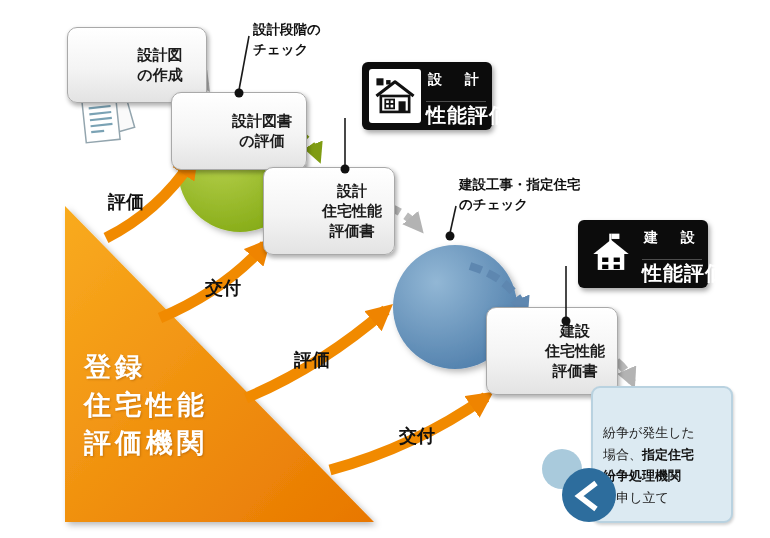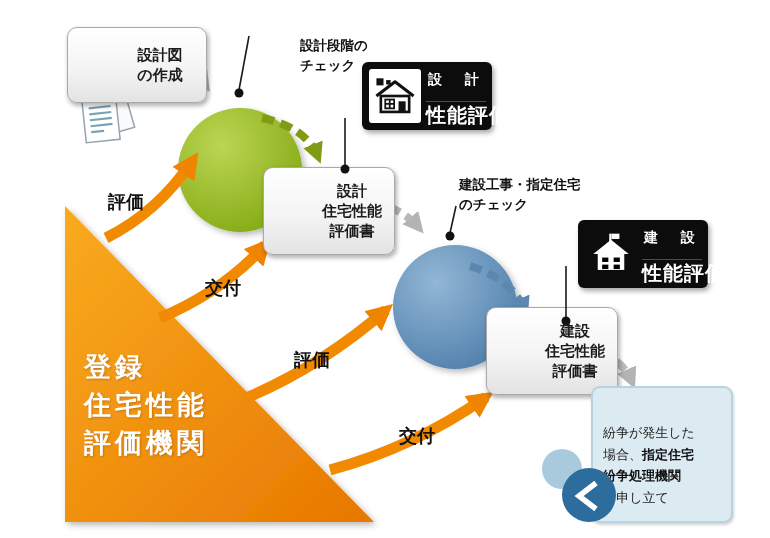--- a/index.html
+++ b/index.html
@@ -118,31 +118,33 @@
 
     <path d="M106,238 Q158,212 193,160" fill="none" stroke="#f18a00" stroke-width="11" marker-end="url(#ahOrange)"></path>
     <path d="M160,318 Q224,291 265,245" fill="none" stroke="#f18a00" stroke-width="11" marker-end="url(#ahOrange)"></path>
     <path d="M246,398 Q320,367 386,310" fill="none" stroke="#f18a00" stroke-width="11" marker-end="url(#ahOrange)"></path>
     <path d="M330,470 Q415,447 486,397" fill="none" stroke="#f18a00" stroke-width="11" marker-end="url(#ahOrange)"></path>
   </svg>
 
   <div class="pbox" style="left:67px;top:27px;width:92px;height:74px;">設計図
 の作成</div>
 
+  <div class="pbox" style="left:171px;top:92px;width:88px;height:76px;">設計図書
+の評価</div>
 
   <div class="pbox" style="left:263px;top:167px;width:84px;height:86px;">設計
 住宅性能
 評価書</div>
 
 
   <div class="pbox" style="left:486px;top:307px;width:84px;height:86px;">建設
 住宅性能
 評価書</div>
 
-  <div class="annot" style="left:253px;top:36px;margin-left:47px;">設計段階の
+  <div class="annot" style="left:253px;top:20px;">設計段階の
 チェック</div>
 
   <div class="annot" style="left:459px;top:175px;">建設工事・指定住宅
 のチェック</div>
 
   <div class="flow-label" style="left:95px;top:190px;">評価</div>
   <div class="flow-label" style="left:192px;top:276px;">交付</div>
   <div class="flow-label" style="left:281px;top:348px;">評価</div>
   <div class="flow-label" style="left:386px;top:424px;">交付</div>
 

